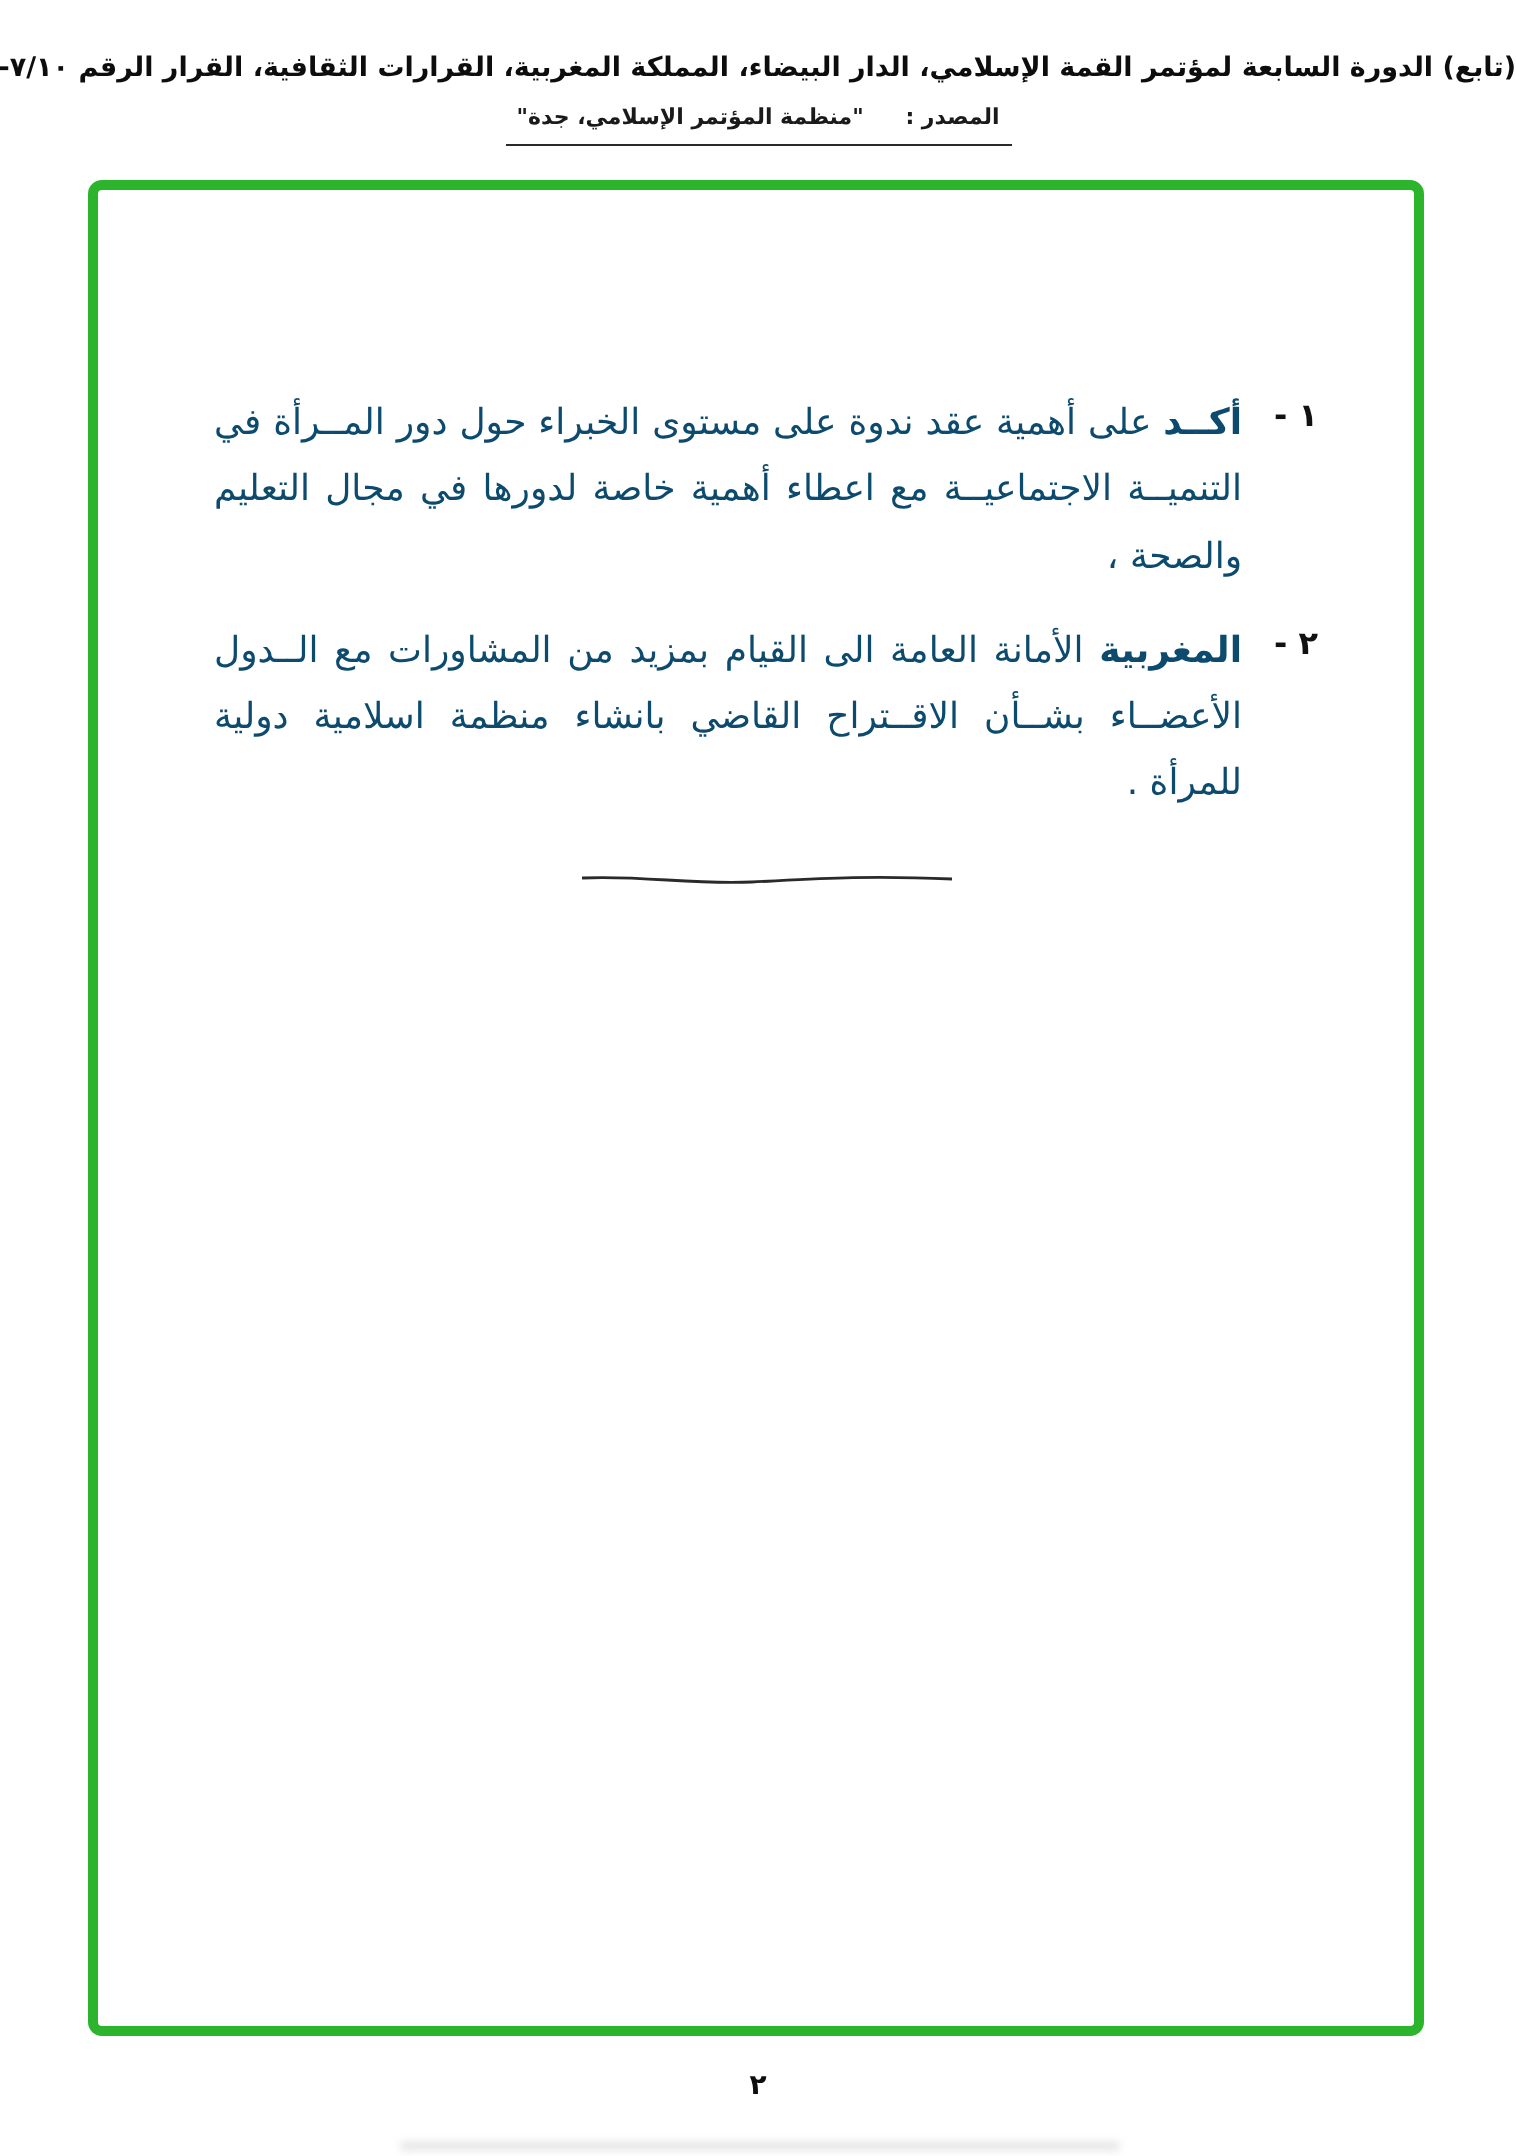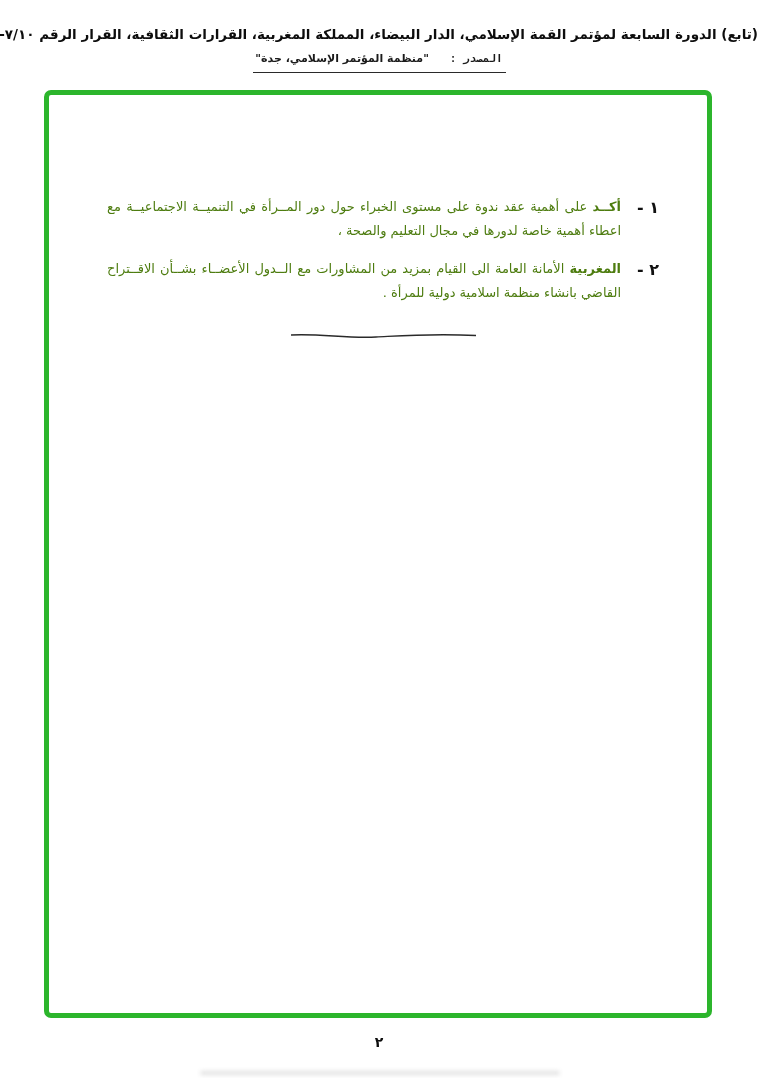--- a/index.html
+++ b/index.html
@@ -36,21 +36,21 @@
     letter-spacing: 0;
     white-space: nowrap;
     color: #0d0d0d;
   }
   .header-source {
     margin-top: 10px;
     font-size: 11px;
     font-weight: bold;
     color: #1a1a1a;
   }
-  .header-source .src-label { margin-left: 17px; font-family: Liberation Mono, monospace; }
+  .header-source .src-label { margin-left: 17px; }
   .header-rule {
     width: 253px;
     margin: 7px auto 0 auto;
     border-top: 1.6px solid #2a2a2a;
     height: 0;
   }
 
   
   .green-box {
     position: absolute;
@@ -80,24 +80,24 @@
   }
   .item-number {
     font-weight: bold;
     font-size: 16px;
     white-space: nowrap;
     padding-top: 3px;
     flex: 0 0 auto;
   }
   .item-text {
     margin: 0;
-    font-size: 13px;
+    font-size: 18px;
     line-height: 1.85;
     text-align: justify;
-    color: #4d7c0f;
+    color: #0c4a6e;
     flex: 1 1 auto;
   }
   .item-text .lead {
     font-weight: bold;
   }
 
   .end-divider {
     width: 185px;
     margin: 26px auto 0 auto;
     display: block;

